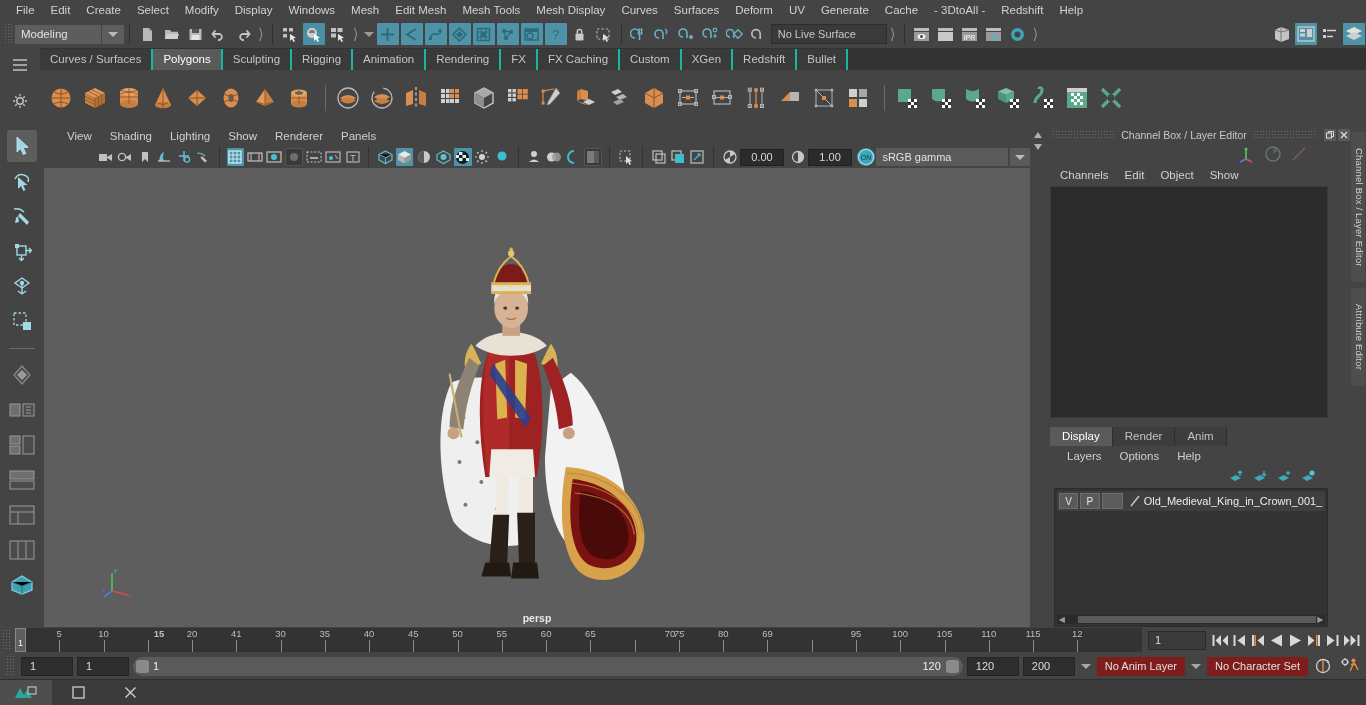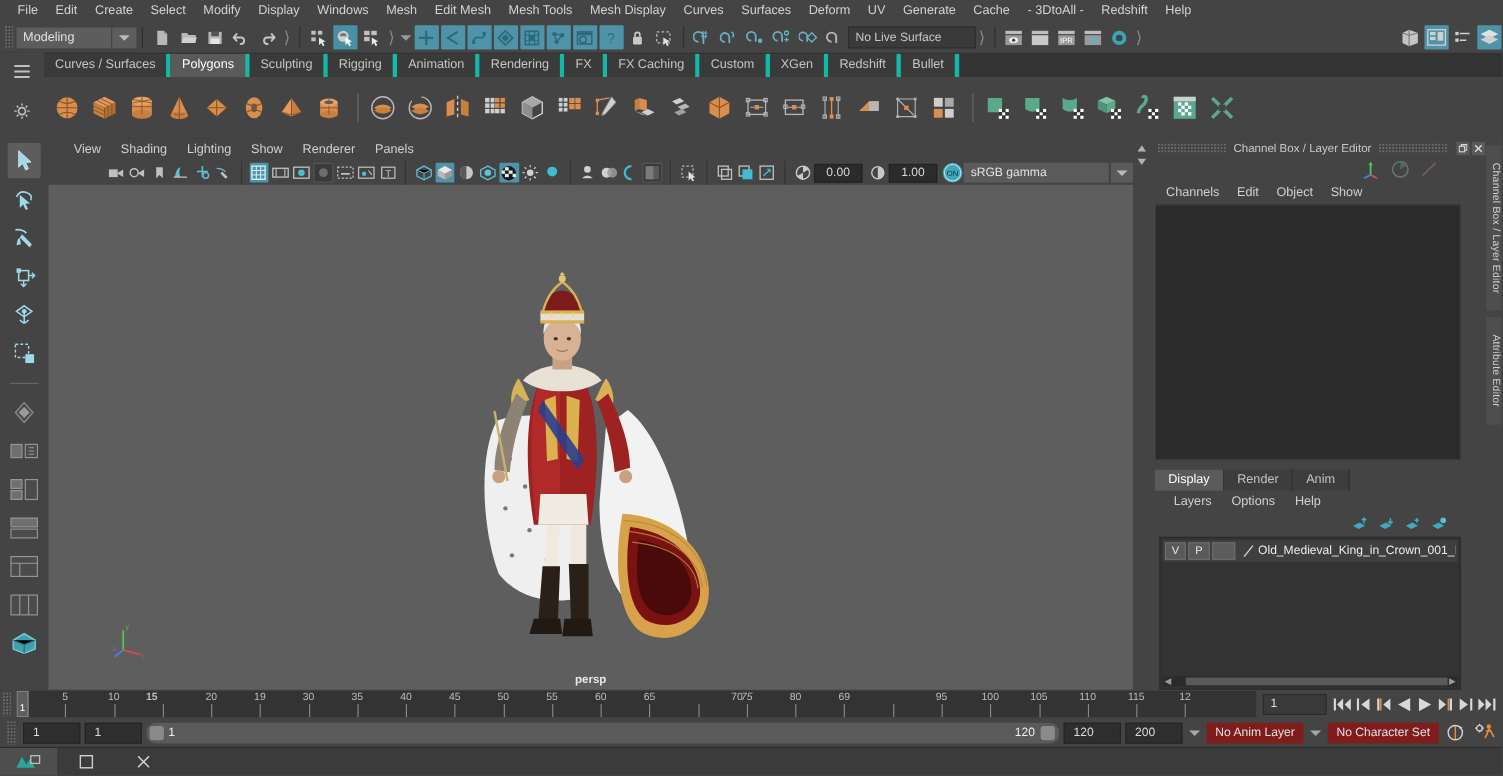--- a/index.html
+++ b/index.html
@@ -34,21 +34,21 @@
     padding-left:6px;font-size:11px;color:#c8c8c8; }
   .paren { color:#888; font-size:15px; padding:0 3px; }
 
   
   .shelfwrap { background:#3c3c3c; flex:0 0 66px; display:flex; }
   .shelf-left { width:40px; background:#444; display:flex; flex-direction:column; align-items:center; padding-top:6px; }
   .shelf-left .sl-icon { width:22px; height:22px; display:flex; align-items:center; justify-content:center; margin-bottom:14px; }
   .shelf-right { flex:1; display:flex; flex-direction:column; }
   .shelftabs { height:22px; background:#333333; display:flex; align-items:flex-end; }
   .stab { height:21px; padding:0 10px; font-size:11.5px; color:#c4c4c4; line-height:21px;
-      background:#3a3a3a; border-right:4px solid #14b8a6; white-space:nowrap; }
+      background:#3a3a3a; border-right:2px solid #14b8a6; white-space:nowrap; }
   .stab.active { background:#5a5a5a; color:#fff; }
   .shelficons { flex:1; background:#444444; display:flex; align-items:center; padding-left:6px; overflow:hidden; }
   .shicon { width:30px;height:30px;margin-right:4px;display:flex;align-items:center;justify-content:center;flex:0 0 30px; }
   .shsep { width:1px;height:26px;background:#6a6a6a;margin:0 7px;flex:0 0 1px; }
 
   
   .main { flex:1; display:flex; min-height:0; background:#444; }
   .toolbox { width:44px; background:#444444; display:flex; flex-direction:column; align-items:center; padding-top:4px; }
   .tbtn { width:30px;height:32px;margin-bottom:3px;display:flex;align-items:center;justify-content:center;border-radius:2px; }
   .tbtn.sel { background:#5d5d5d; }
@@ -1302,25 +1302,25 @@
   <div class="timeline">
     <div class="gripper"></div>
     <div class="tlticks" id="tlticks">
       <div class="playhead">
           <span>1</span>
         </div>
     <div class="tl" style="left: 44.2623px;">5</div>
         <div class="tk" style="left: 44.2623px;"></div>
         <div class="tl" style="left: 88.5246px;">10</div>
         <div class="tk" style="left: 88.5246px;"></div>
-        <div class="tl" style="left: 123px; font-weight: bold;">15</div>
+        <div class="tl" style="left: 144px; font-weight: bold;">15</div>
         <div class="tk" style="left: 132.787px;"></div>
         <div class="tl" style="left: 177.049px;">20</div>
         <div class="tk" style="left: 177.049px;"></div>
-        <div class="tl" style="left: 221.311px;">19</div>
+        <div class="tl" style="left: 221.311px;">41</div>
         <div class="tk" style="left: 221.311px;"></div>
         <div class="tl" style="left: 265.574px;">30</div>
         <div class="tk" style="left: 265.574px;"></div>
         <div class="tl" style="left: 309.836px;">35</div>
         <div class="tk" style="left: 309.836px;"></div>
         <div class="tl" style="left: 354.098px;">40</div>
         <div class="tk" style="left: 354.098px;"></div>
         <div class="tl" style="left: 398.361px;">45</div>
         <div class="tk" style="left: 398.361px;"></div>
         <div class="tl" style="left: 442.623px;">50</div>

